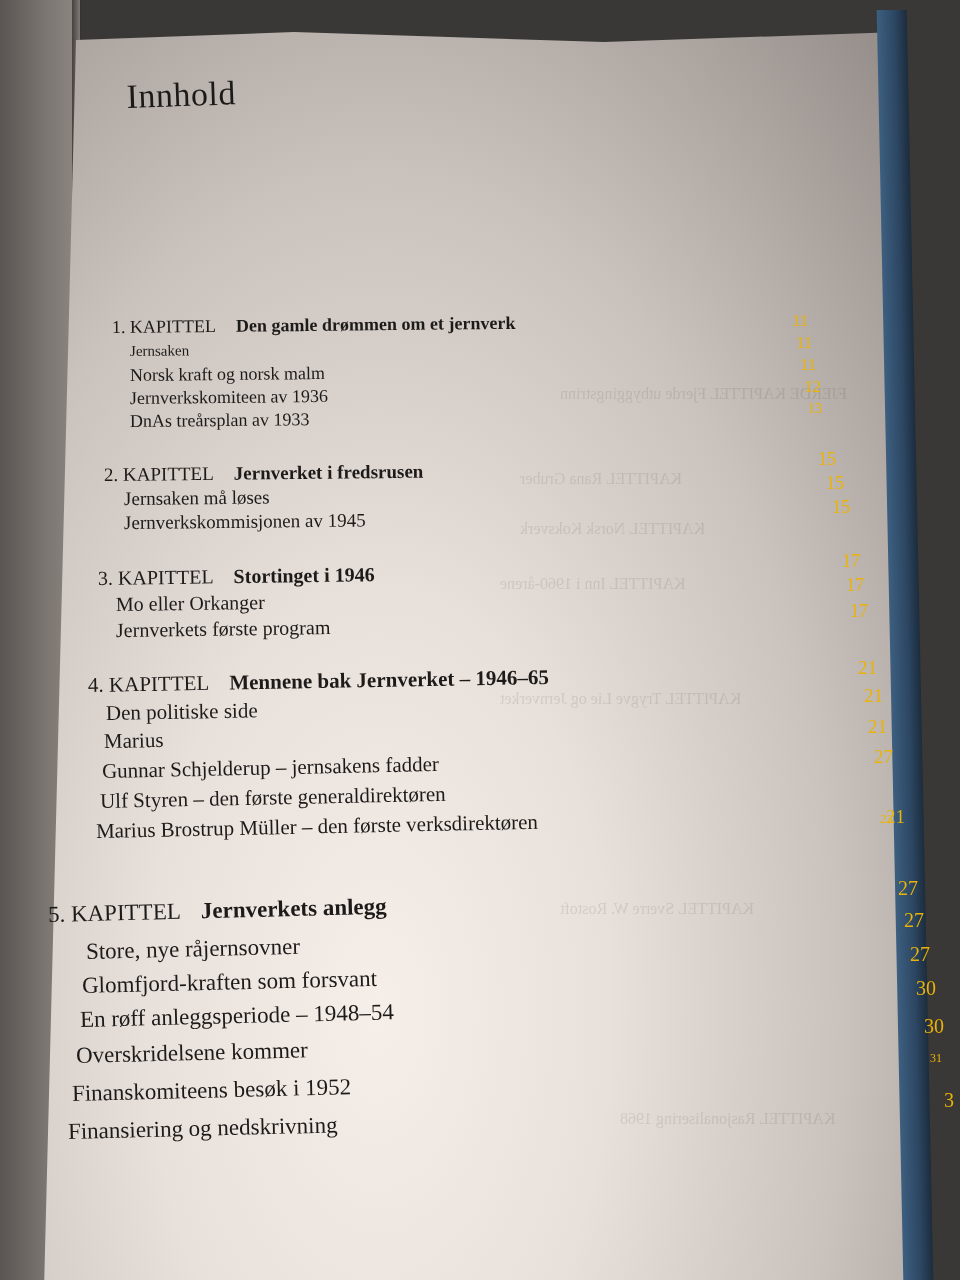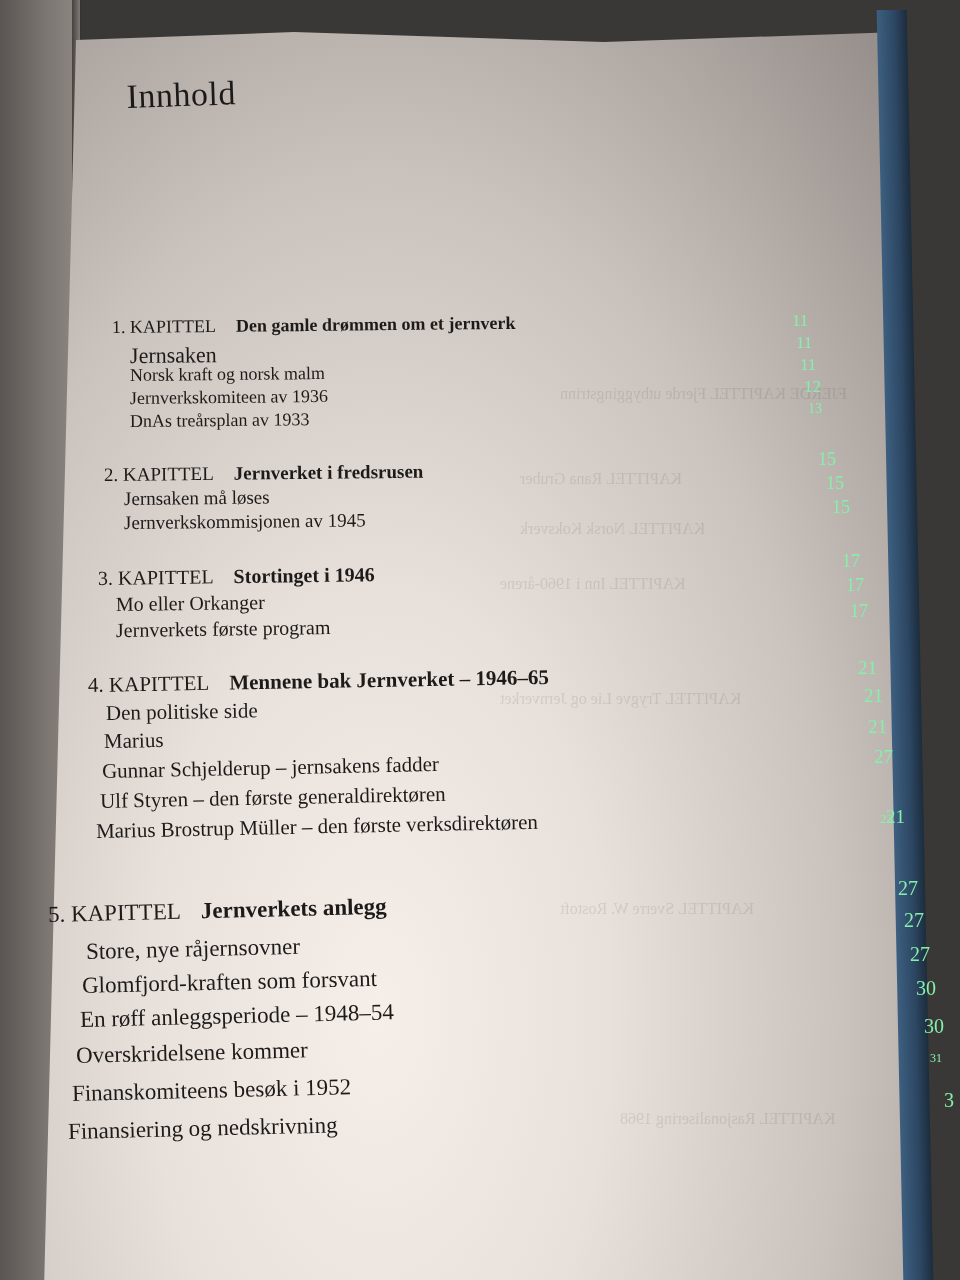--- a/index.html
+++ b/index.html
@@ -9,21 +9,21 @@
   .page{position:absolute;left:44px;top:30px;width:880px;height:1260px;
         background:radial-gradient(ellipse at 38% 78%, #f6eee8 0%, #e8e0da 30%, #c9c2bd 60%, #8f8884 100%);
         clip-path:polygon(32px 10px, 250px 2px, 560px 12px, 855px 2px, 880px 1260px, 0 1260px);}
   .cover-edge{position:absolute;left:890px;top:10px;width:30px;height:1270px;background:linear-gradient(90deg,#3d5f80,#2c4662 60%,#1c2c3c);transform:skewX(1.2deg);}
   .title{position:absolute;left:126px;top:78px;font-size:34px;color:#1c1a19;transform:rotate(-2deg);transform-origin:left top;letter-spacing:0.5px;}
   .ghost{position:absolute;color:rgba(60,55,52,0.12);font-size:16px;white-space:nowrap;filter:blur(0.6px);transform:scaleX(-1);}
   .toc{position:absolute;left:0;top:11px;width:836px;height:1280px;}
   .row{position:absolute;white-space:nowrap;color:#1d1b1a;transform-origin:left center;}
   .chap-num{display:inline-block;}
   .chap-title{font-weight:bold;margin-left:20px;}
-  .pg{position:absolute;white-space:nowrap;color:#86efac;}
+  .pg{position:absolute;white-space:nowrap;color:#eab308;}
 </style>
 </head>
 <body>
 
 <div class="left-page"></div>
 <div class="gutter"></div>
 <div class="page"></div>
 <div class="cover-edge"></div>
 
 <div class="ghost" style="left:560px;top:385px;">FJERDE KAPITTEL  Fjerde utbyggingstrinn</div>
@@ -35,21 +35,21 @@
 <div class="ghost" style="left:620px;top:1110px;">KAPITTEL  Rasjonalisering 1968</div>
 
 <div class="title">Innhold</div>
 
 <div class="toc">
 
   <div class="row" style="left:112px;top:306px;font-size:18px;transform:rotate(-0.6deg);">
     <span class="chap-num">1. KAPITTEL</span><span class="chap-title">Den gamle drømmen om et jernverk</span>
   </div>
   <div class="pg" style="left:792px;top:300px;font-size:17px;">11</div>
-  <div class="row" style="left:130px;top:332px;font-size:22px;transform:rotate(-0.6deg);">Jernsaken</div>
+  <div class="row" style="left:130px;top:332px;font-size:15px;transform:rotate(-0.6deg);">Jernsaken</div>
   <div class="pg" style="left:796px;top:322px;font-size:17px;">11</div>
   <div class="row" style="left:130px;top:354px;font-size:18px;transform:rotate(-0.6deg);">Norsk kraft og norsk malm</div>
   <div class="pg" style="left:800px;top:344px;font-size:17px;">11</div>
   <div class="row" style="left:130px;top:377px;font-size:18px;transform:rotate(-0.6deg);">Jernverkskomiteen av 1936</div>
   <div class="pg" style="left:804px;top:366px;font-size:17px;text-align:center;">12</div>
   <div class="row" style="left:130px;top:400px;font-size:18px;transform:rotate(-0.6deg);">DnAs treårsplan av 1933</div>
   <div class="pg" style="left:808px;top:390px;font-size:14px;">13</div>
 
   <div class="row" style="left:104px;top:453px;font-size:19px;transform:rotate(-0.6deg);">
     <span class="chap-num">2. KAPITTEL</span><span class="chap-title">Jernverket i fredsrusen</span>

